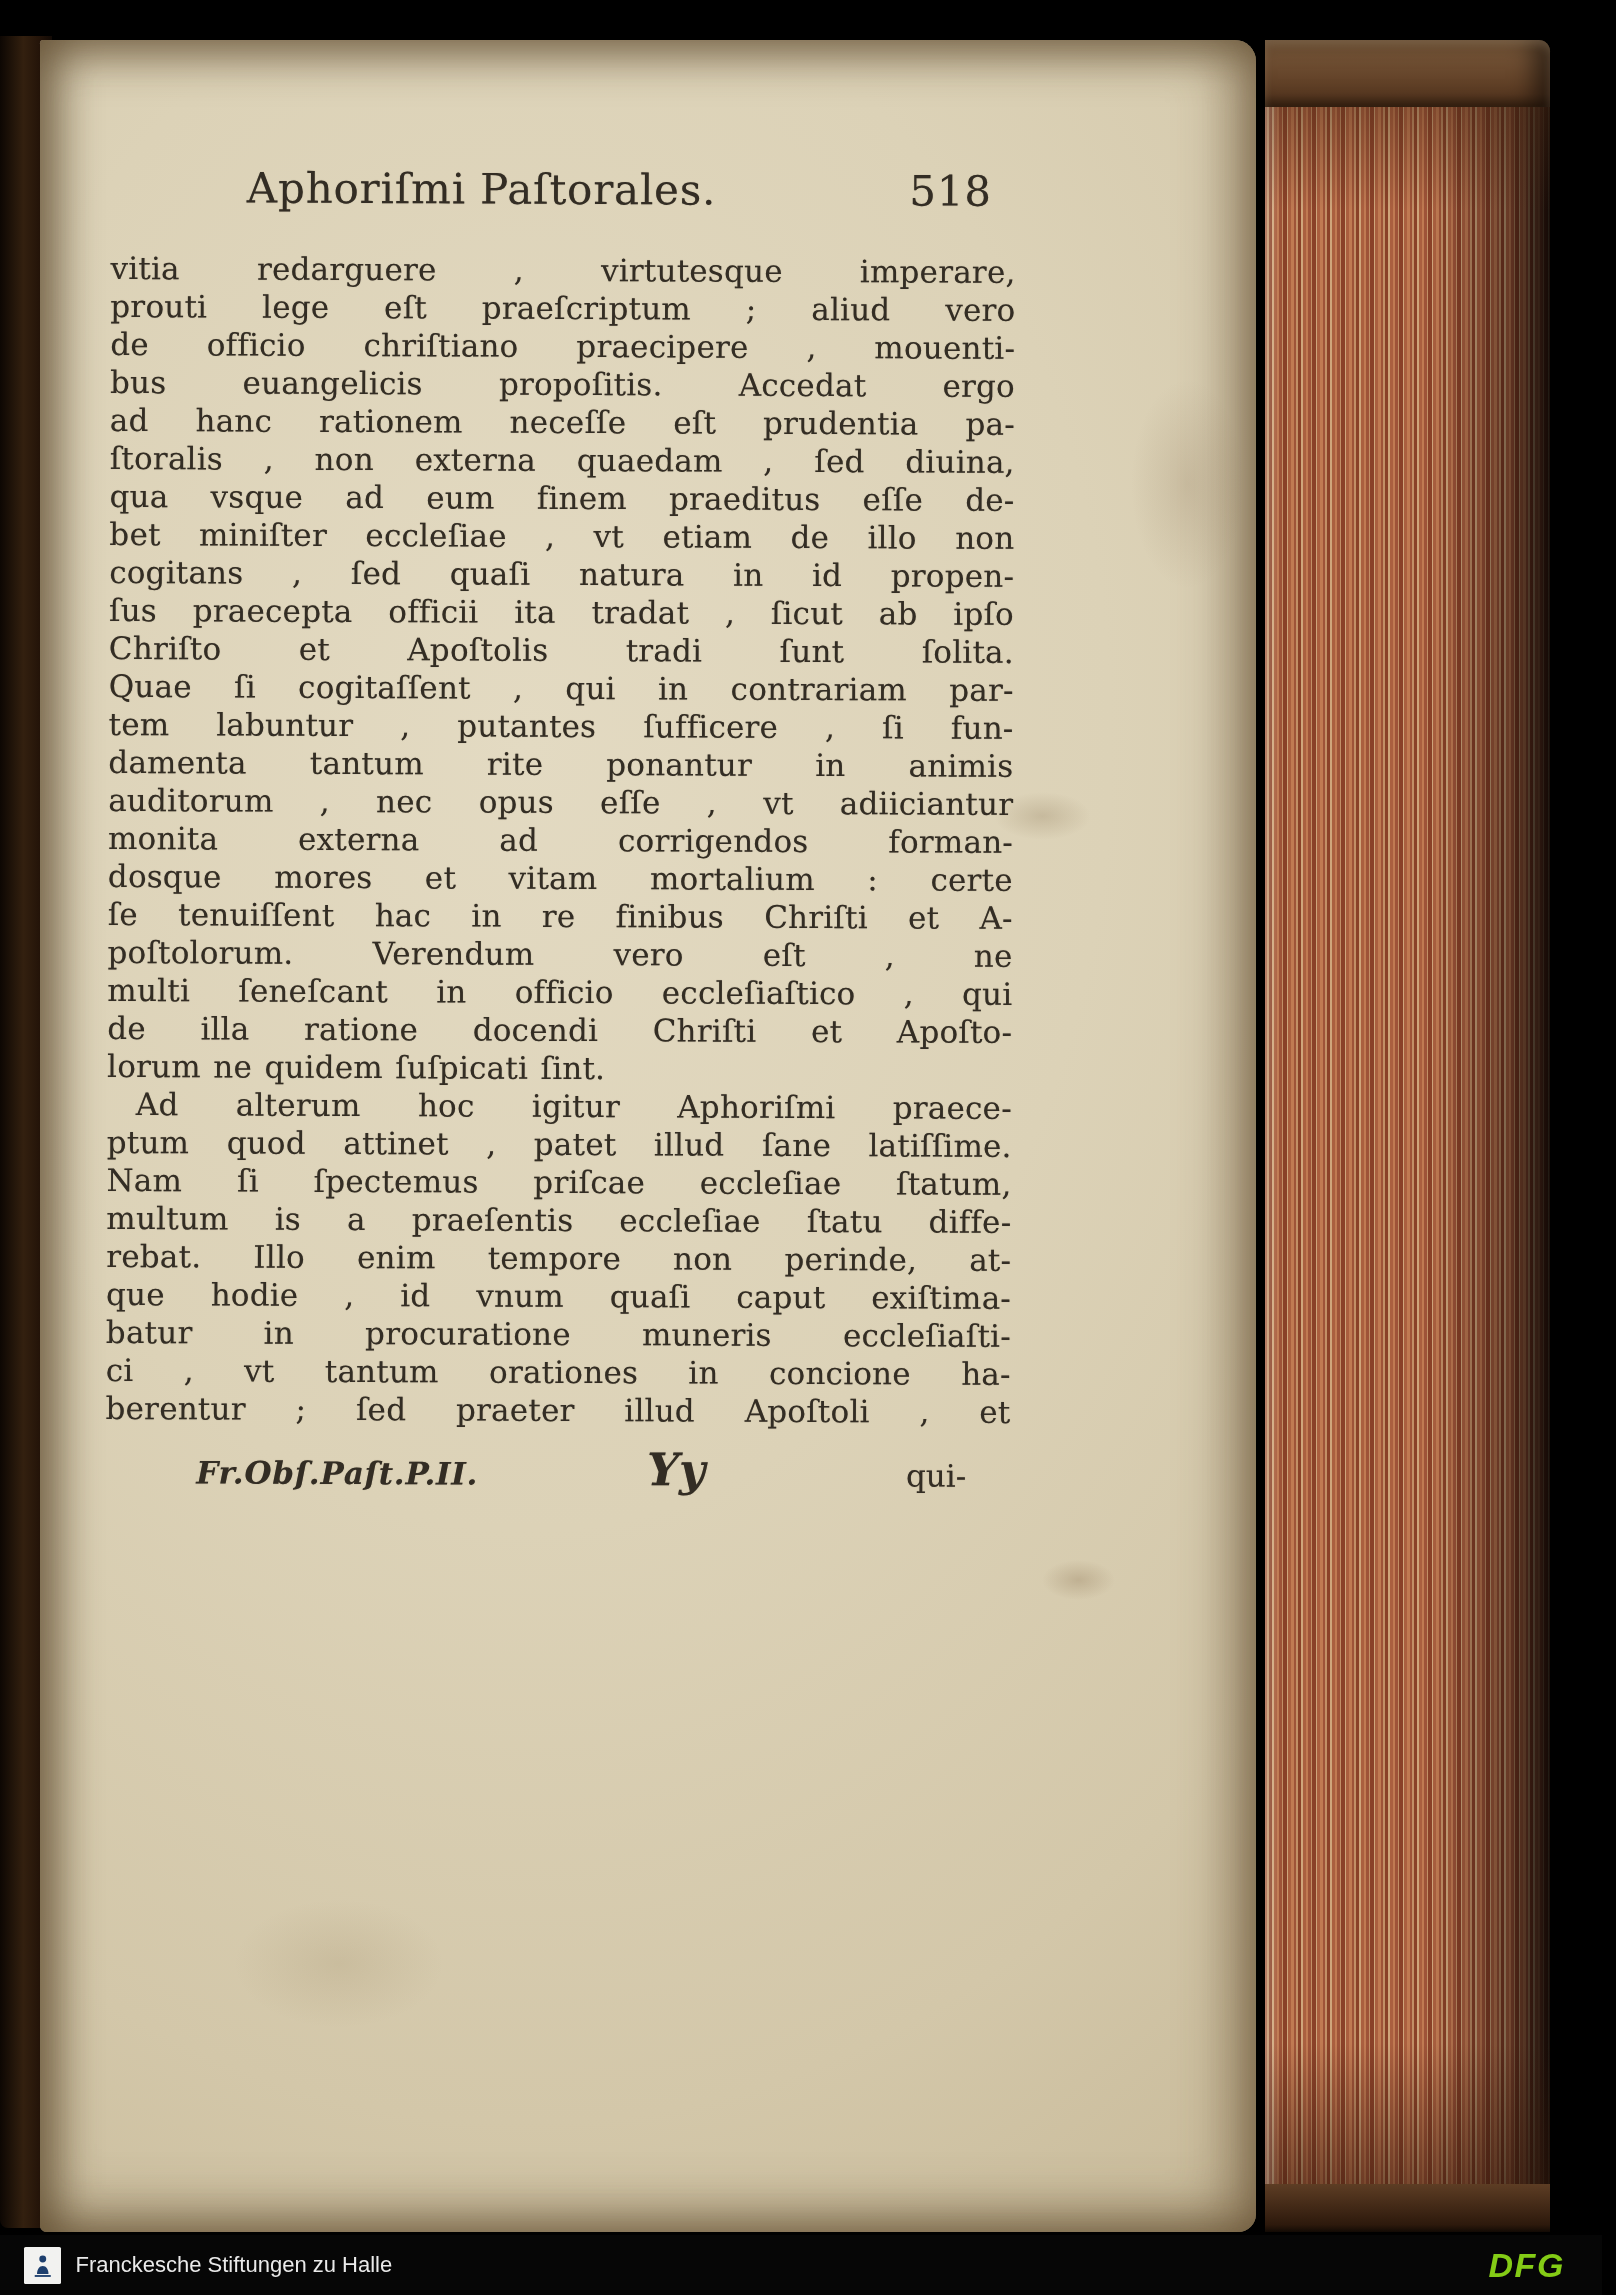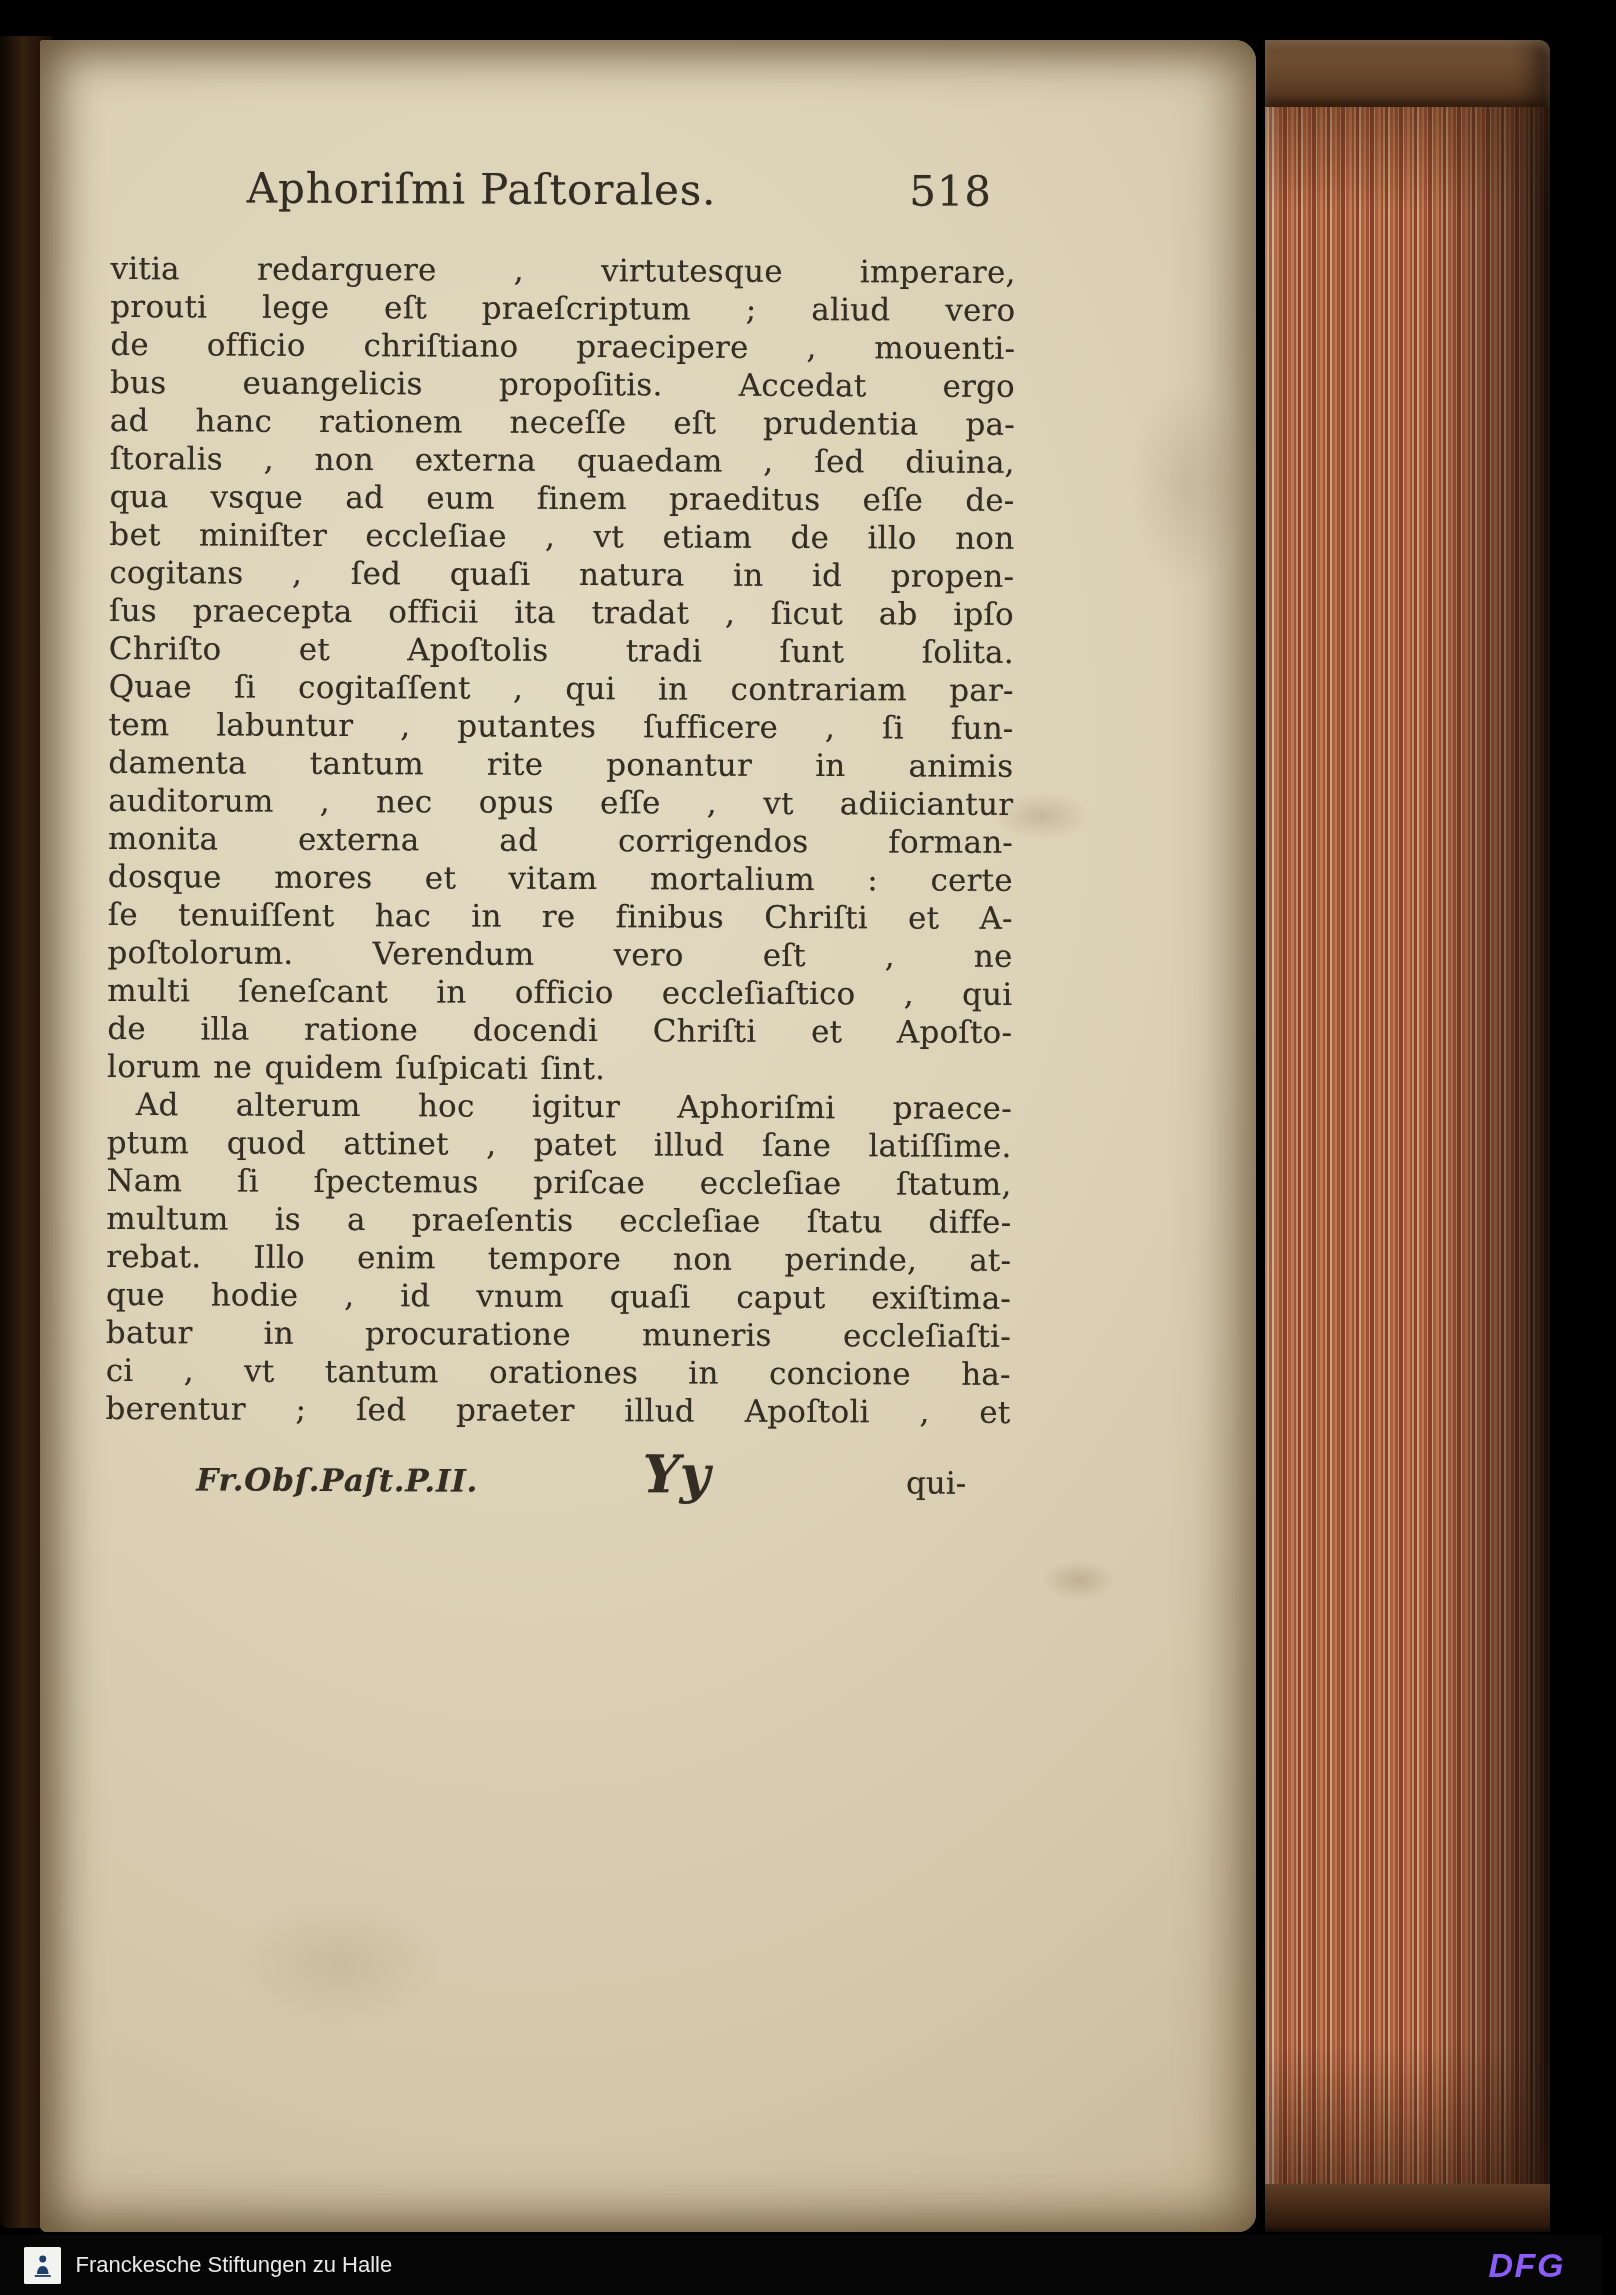--- a/index.html
+++ b/index.html
@@ -89,21 +89,21 @@
   .body-text .line.just { text-align:justify; text-align-last:justify; }
   .body-text .line.indent { text-indent:29px; }
 
   .footer-line {
     display:flex; align-items:baseline;
     margin-top:14.5px; font-size:31px;
   }
   .sig { font-style:italic; font-weight:bold; margin-left:91px; letter-spacing:0.8px; }
   .f-spacer { flex:1.05; }
   .f-spacer.s2 { flex:1.25; }
-  .gather { font-style:italic; font-weight:bold; font-size:52px; }
+  .gather { font-style:italic; font-weight:bold; font-size:45px; }
   .catch { margin-right:44px; }
 
   
   .bottom-bar {
     position:absolute; left:0; bottom:0; width:1602px; height:60px;
     background:#060606;
     display:flex; align-items:center;
     padding:0 24px; gap:14.5px;
   }
   .inst-logo {
@@ -111,21 +111,21 @@
     display:flex; align-items:center; justify-content:center;
     border-radius:1.6px;
   }
   .inst-text {
     color:#e9e9e9;
     font-family:"Liberation Sans", sans-serif;
     font-size:22px;
   }
   .dfg {
     margin-left:auto; margin-right:13px;
-    color:#8b5cf6;
+    color:#84cc16;
     font-family:"Liberation Sans", sans-serif;
     font-weight:bold; font-style:italic;
     font-size:34px; letter-spacing:1.6px;
   }
 </style>
 </head>
 <body>
 
 <div class="photo">
 

